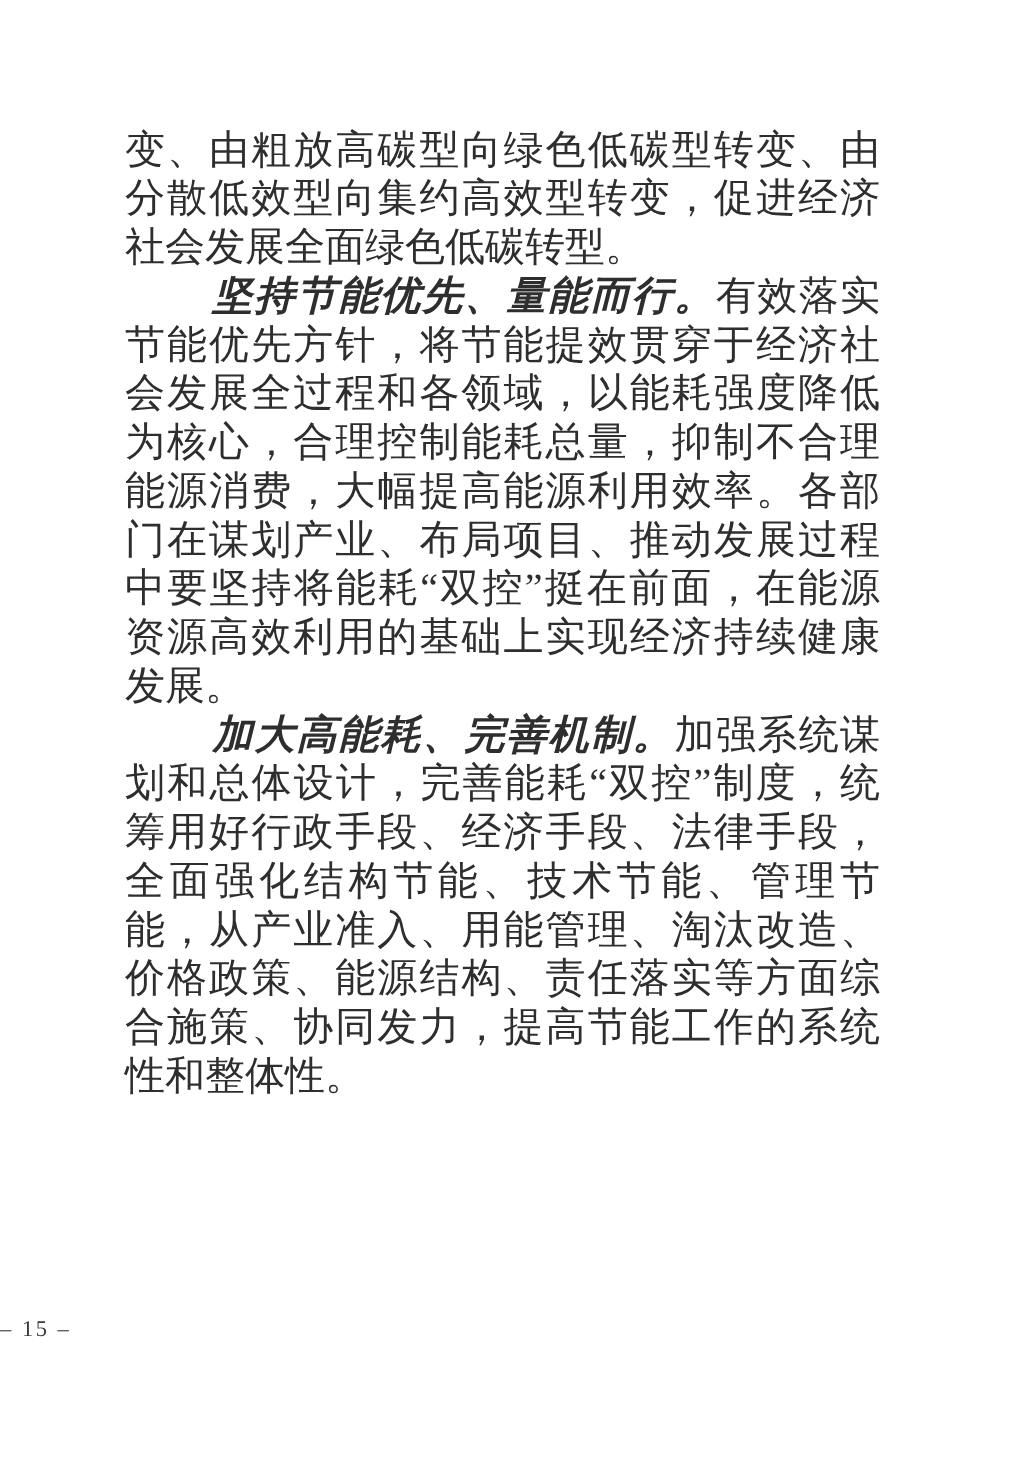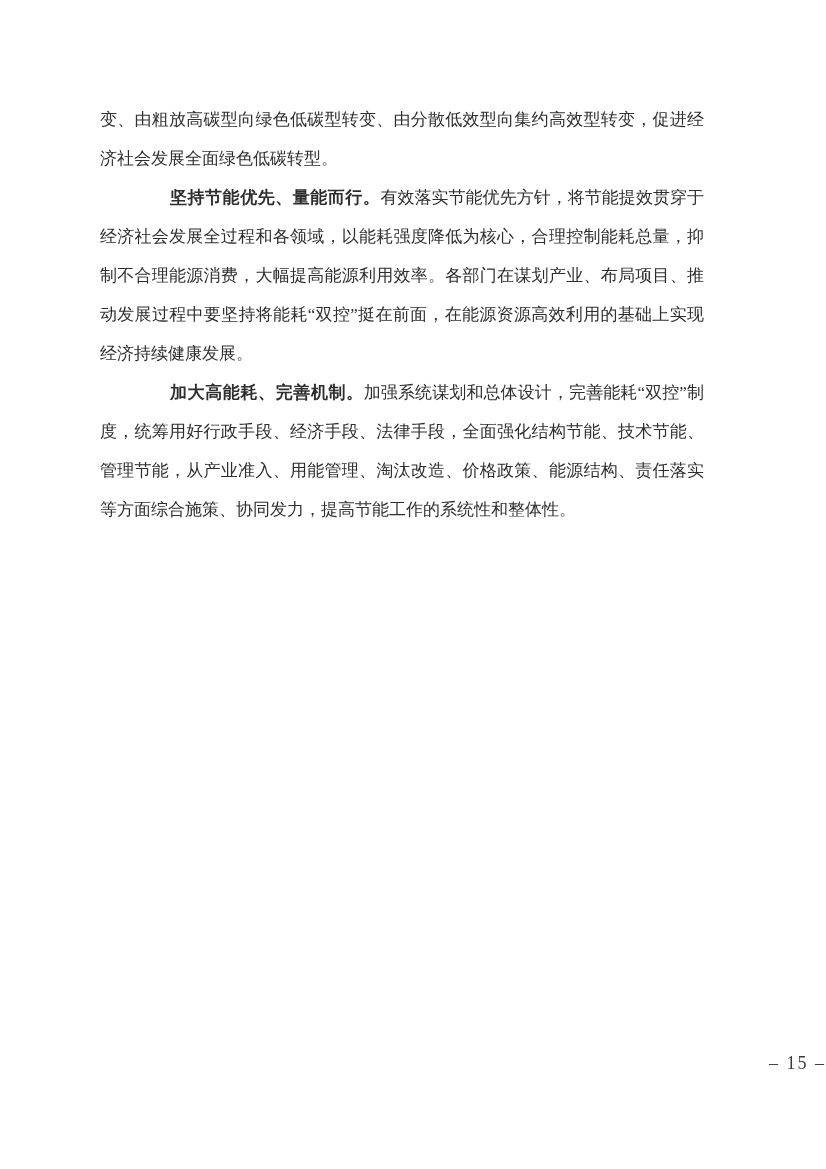--- a/index.html
+++ b/index.html
@@ -18,44 +18,45 @@
     height: 1169px;
     background: #ffffff;
     overflow: hidden;
   }
   .content {
     position: absolute;
     left: 100px;
     top: 100px;
     width: 604px;
     color: #2e2e2e;
-    font-size: 17px;
+    font-size: 32px;
     line-height: 39px;
     text-align: justify;
     text-justify: inter-ideograph;
   }
   .para {
     margin: 0;
     padding: 0;
   }
   .para.indent {
     text-indent: 70px;
   }
   .para strong {
     font-weight: bold;
     
     font-family: "Liberation Sans", "DejaVu Sans", sans-serif;
     letter-spacing: 0.5px;
+    font-style: italic;
   }
   .footer {
     position: absolute;
     top: 1050px;
     left: 0;
     width: 100%;
-    text-align: right;
+    text-align: left;
     font-size: 18px;
     line-height: 26px;
     color: #3a3a3a;
     letter-spacing: 2px;
   }
 </style>
 </head>
 <body>
 
 <div class="page">

